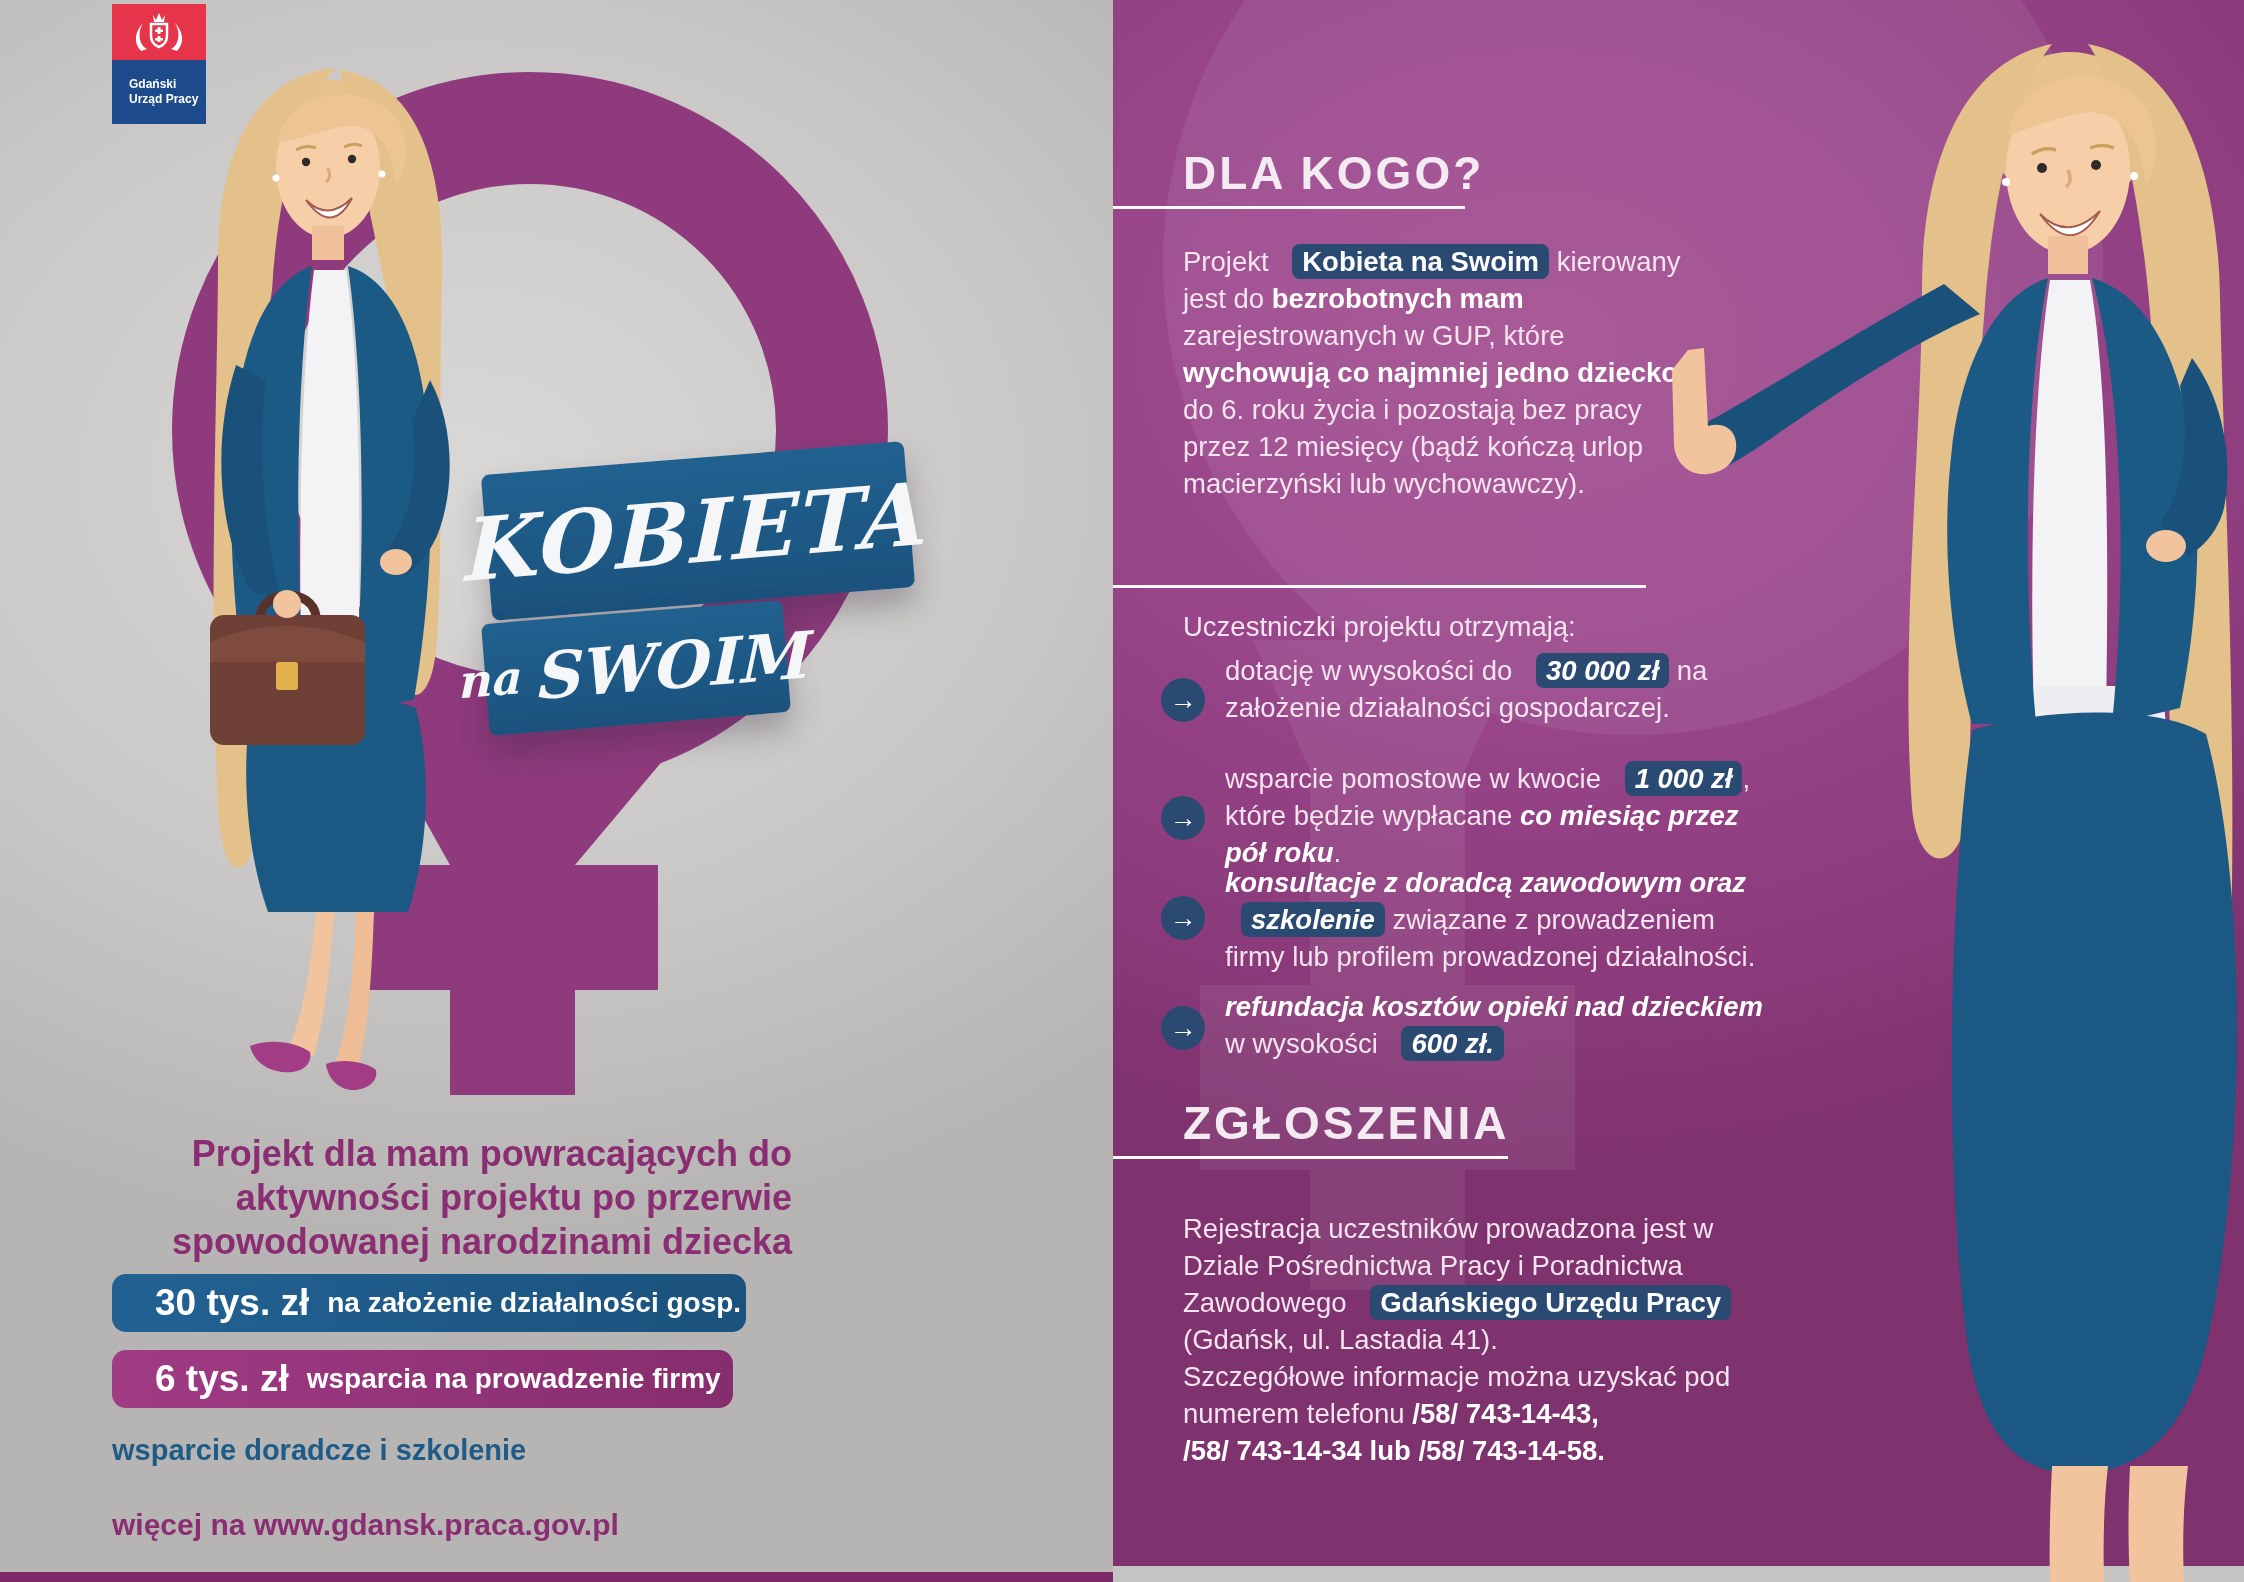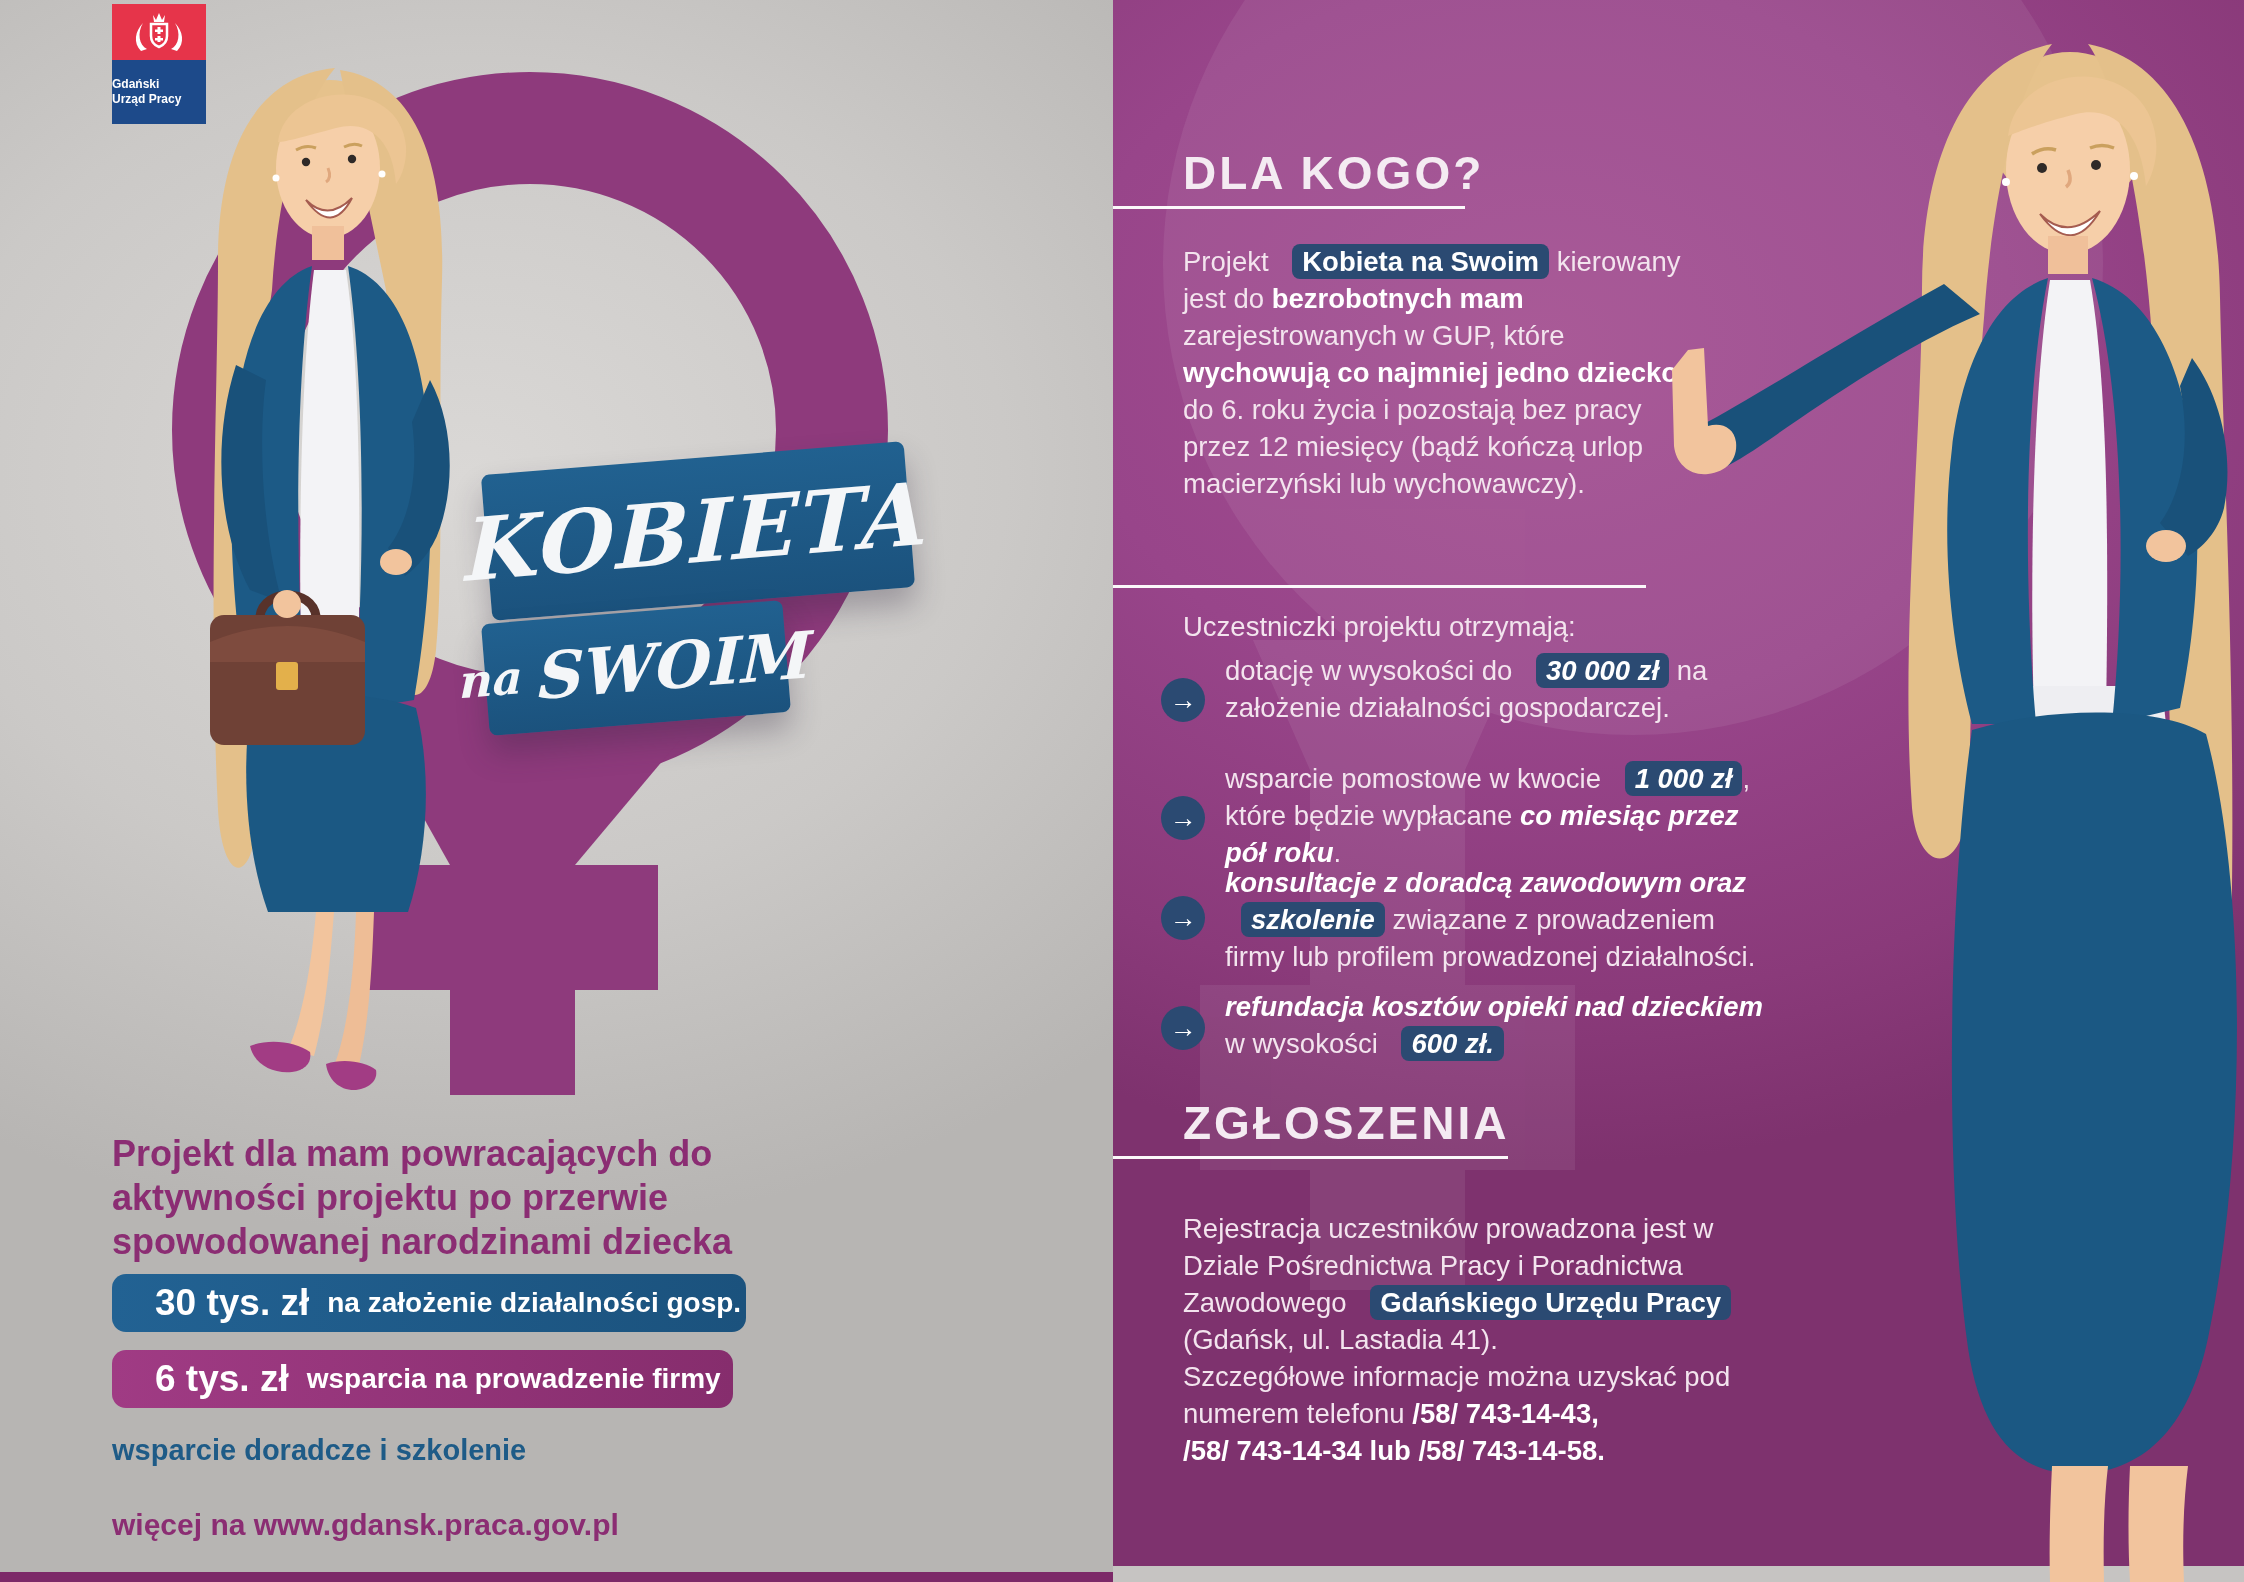--- a/index.html
+++ b/index.html
@@ -22,23 +22,23 @@
   }
   .banner1{left:486px;top:458px;width:424px;height:146px;transform:rotate(-4.6deg);}
   .banner1 span{font-size:86px;letter-spacing:2px;transform:skewX(-6deg);}
   .banner2{left:485px;top:612px;width:302px;height:112px;transform:rotate(-4.6deg);}
   .banner2 .na{font-size:46px;transform:skewX(-6deg);margin-right:16px;}
   .banner2 .swoim{font-size:64px;transform:skewX(-6deg);}
   .woman1{position:absolute;left:100px;top:50px;width:420px;height:1050px;}
   .logo{position:absolute;left:112px;top:4px;width:94px;}
   .logo-red{width:94px;height:56px;background:#e6344a;display:flex;align-items:center;justify-content:center;}
   .logo-blue{width:94px;height:64px;background:#1d4a8a;color:#fff;font-size:12px;font-weight:bold;
-    display:flex;flex-direction:column;justify-content:center;box-sizing:border-box;line-height:15px;}
+    display:flex;flex-direction:column;justify-content:center;padding-left:17px;box-sizing:border-box;line-height:15px;}
   .headline{position:absolute;left:112px;top:1132px;width:680px;color:#8b2d73;
-    font-size:36px;line-height:44px;font-weight:800;}
+    font-size:36px;line-height:44px;font-weight:800;text-align:right;}
   .pill{position:absolute;left:112px;height:58px;border-radius:14px;display:flex;align-items:baseline;
     padding-left:43px;box-sizing:border-box;color:#fff;}
   .pill .amount{font-size:37px;font-weight:800;align-self:center;}
   .pill .label{font-size:28px;font-weight:700;margin-left:18px;align-self:center;}
   .pill1{top:1274px;width:634px;background:linear-gradient(90deg,#226293,#1b527d);}
   .pill2{top:1350px;width:621px;background:linear-gradient(90deg,#a03b84,#862d6d);}
   .extra{position:absolute;left:112px;top:1432px;color:#1e5b87;font-size:29px;line-height:36px;font-weight:800;}
   .more{position:absolute;left:112px;top:1508px;color:#8b2d73;font-size:30px;font-weight:800;}
 
   

